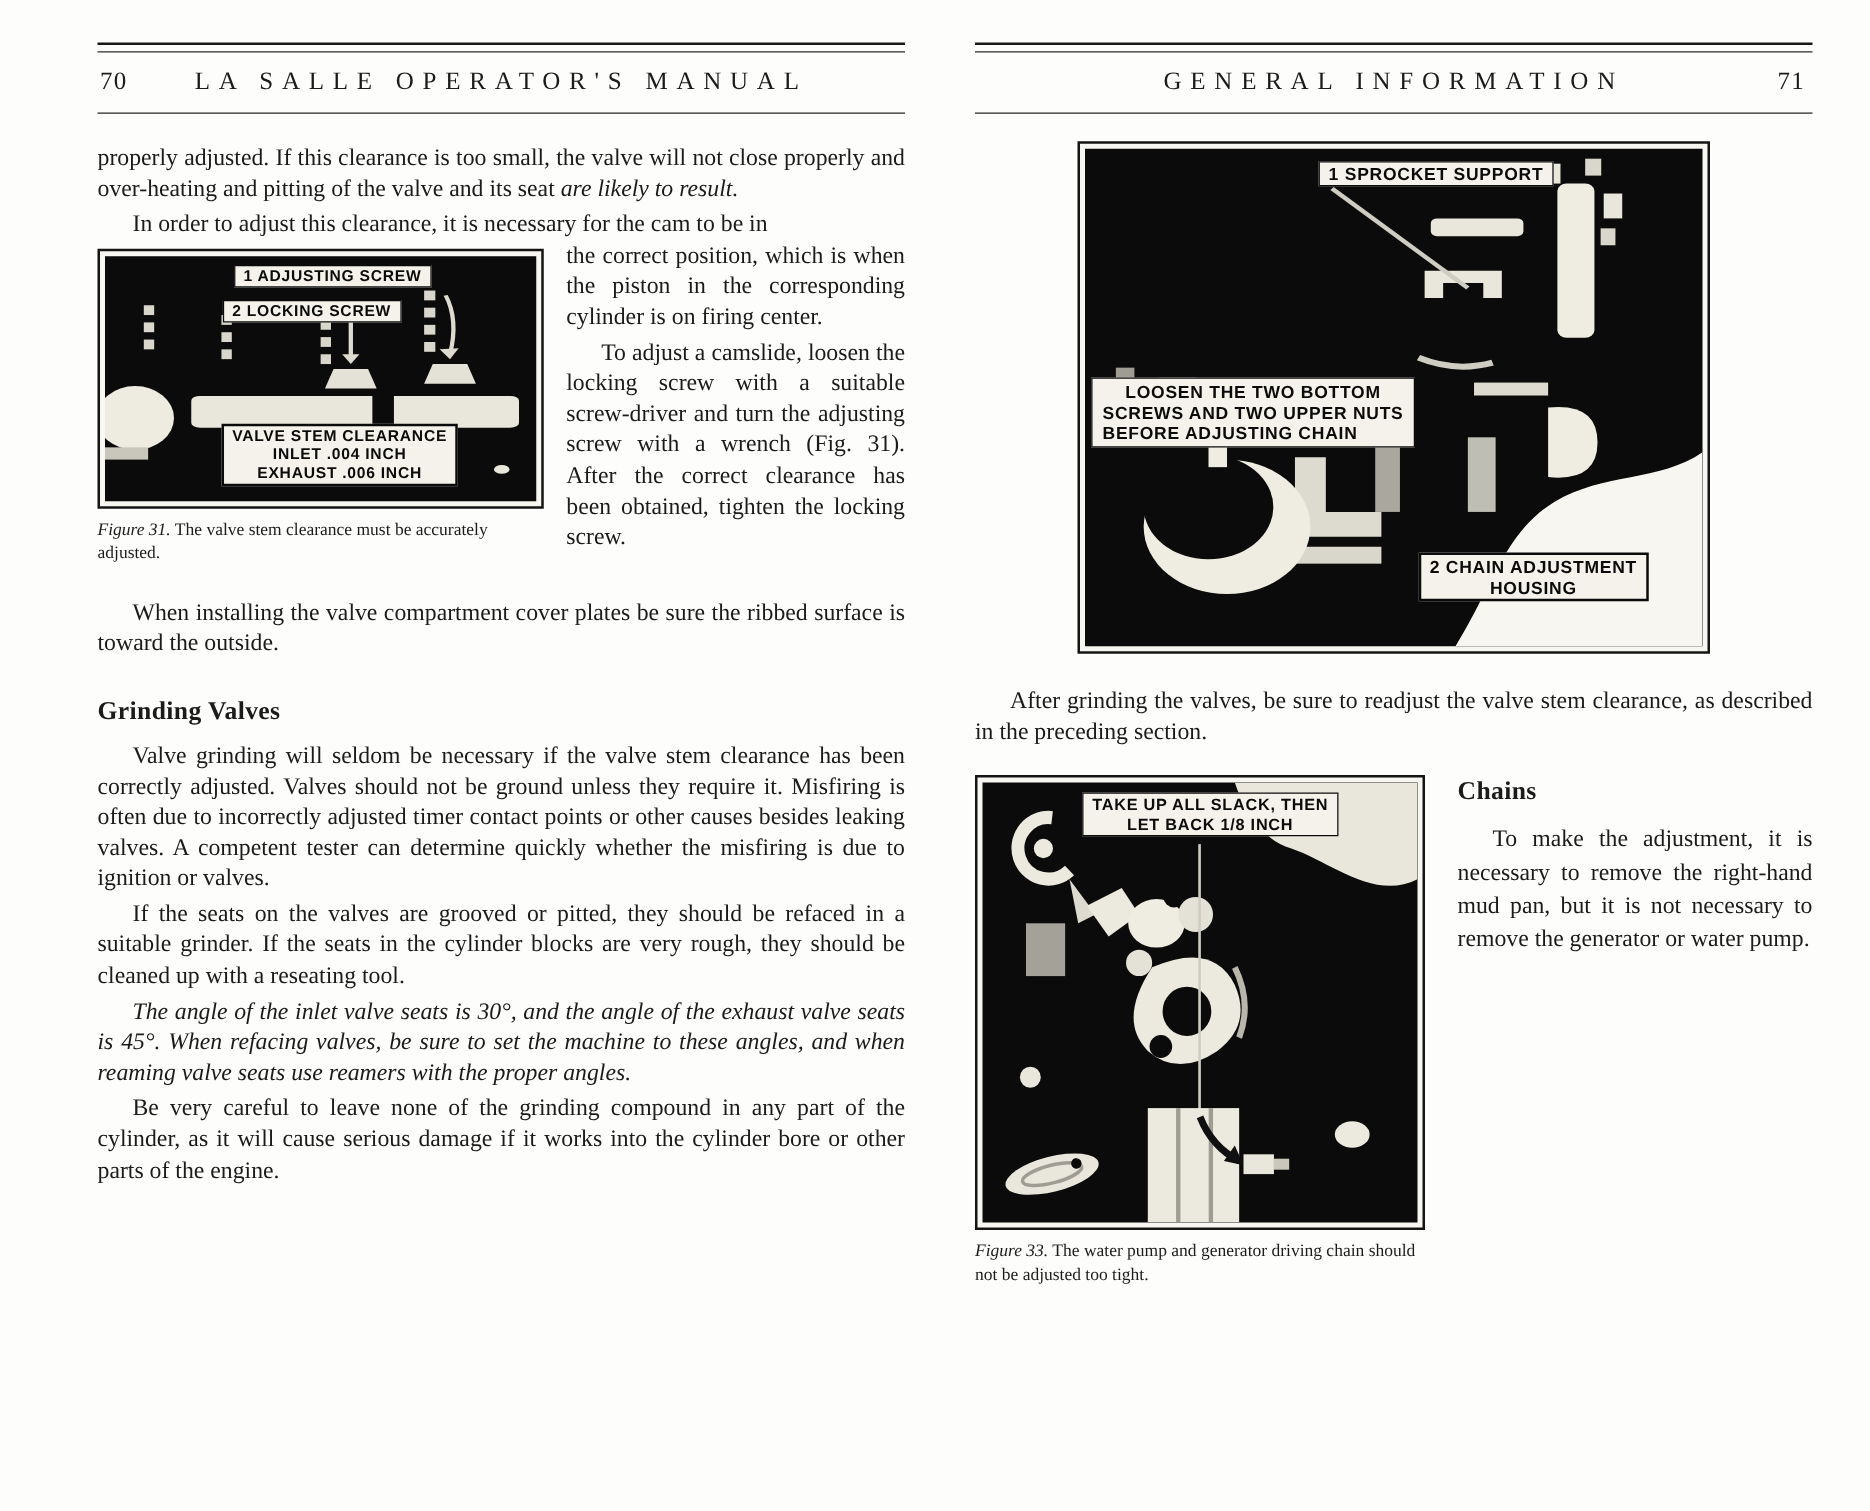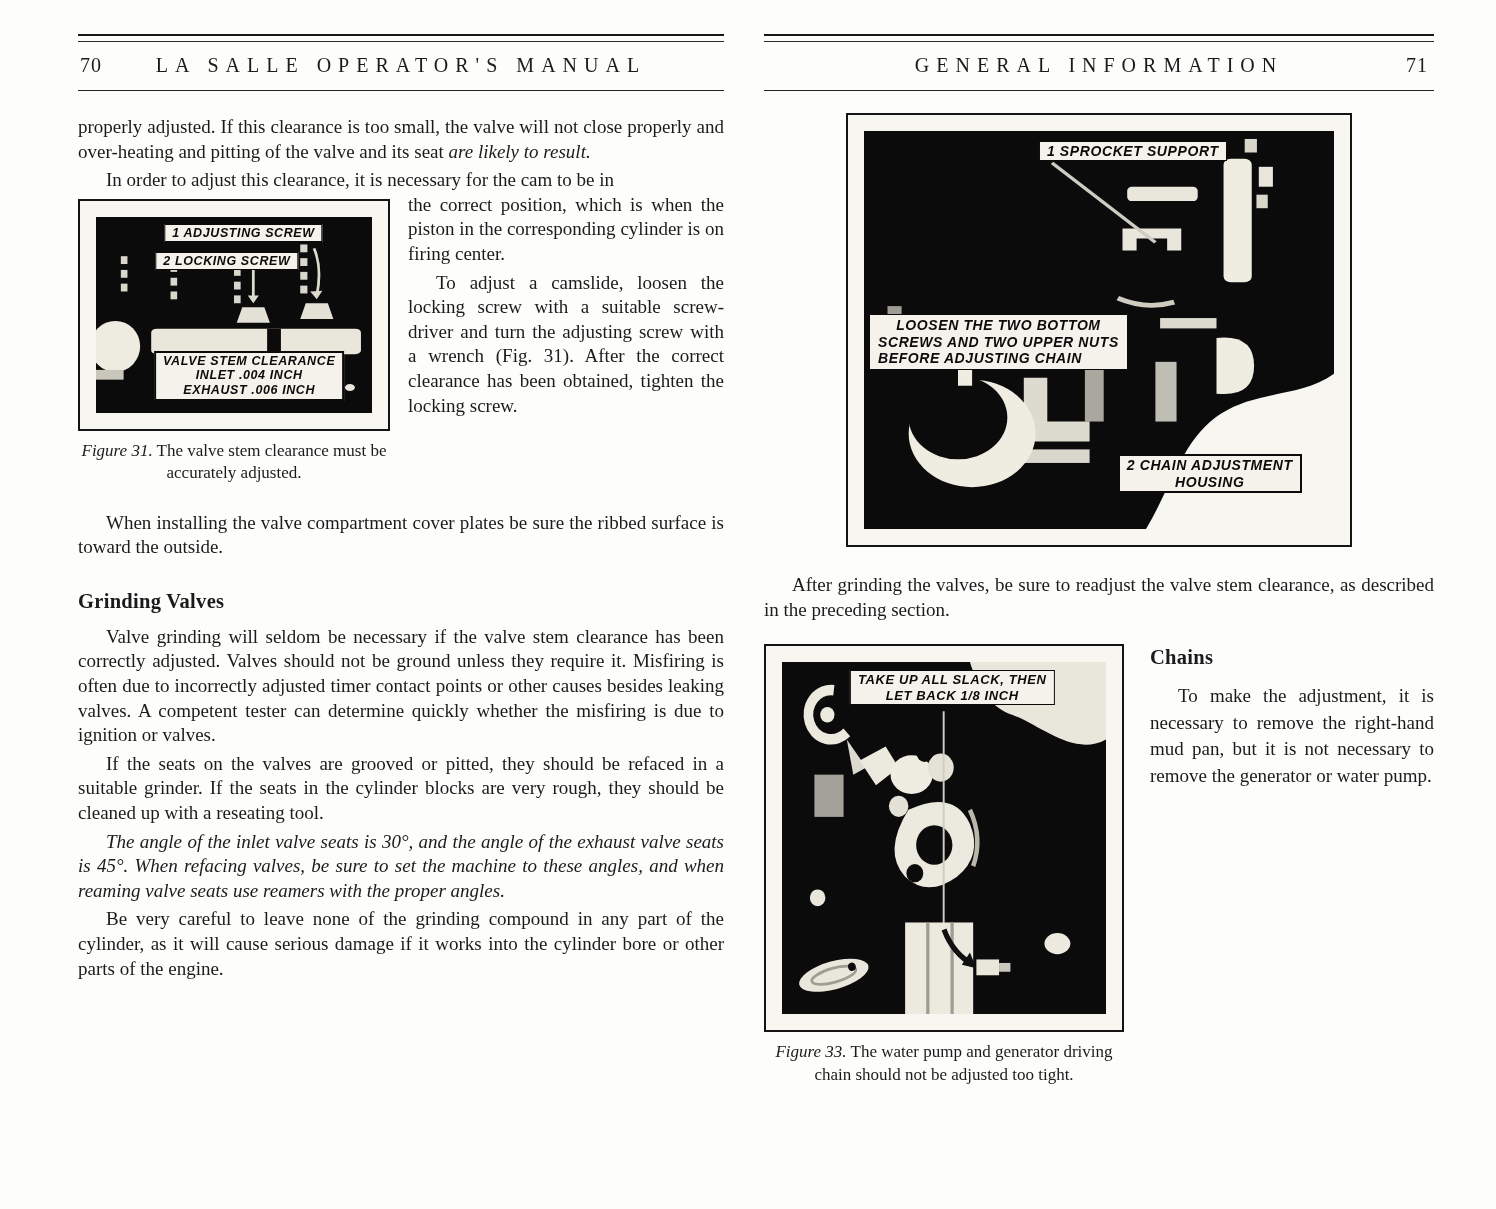--- a/index.html
+++ b/index.html
@@ -4,55 +4,55 @@
 <style>
   html,body{margin:0;padding:0;}
   body{
     width:1496px;height:1209px;position:relative;
     background:#fdfdfb;color:#1b1b1b;
     font-family:"Liberation Serif", serif;
     -webkit-font-smoothing:antialiased;
   }
   .page{position:absolute;top:34px;}
   #page-left{left:78px;width:646px;}
-  #page-right{left:764px;width:670px;}
+  #page-right{left:780px;width:670px;}
 
   
   .rule-double{height:5px;border-top:2.5px solid #181818;border-bottom:1.2px solid #2c2c2c;}
   .rule-single{border-top:1.8px solid #242424;}
   .header-row{position:relative;height:34px;margin:8px 0 6px;}
   .hdr-num{position:absolute;top:4px;font-size:20px;letter-spacing:1px;}
   .hdr-num.left{left:2px;}
   .hdr-num.right{right:6px;}
   .hdr-title{position:absolute;left:0;right:0;top:4px;text-align:center;
     font-size:20px;letter-spacing:7px;white-space:nowrap;}
 
   
   .bt{font-size:19px;line-height:24.6px;text-align:justify;margin:0 0 4px 0;}
   .indent{text-indent:28px;}
   .noindent{text-indent:0;}
   .it{font-style:italic;}
   .body-block{margin-top:24px;}
   h2.sect{font-size:20.5px;font-weight:bold;margin:30px 0 12px 0;letter-spacing:.3px;}
 
   
-  .photo-frame{border:2.5px solid #141414;background:#f7f6f1;padding:16px;box-sizing:border-box;font-style:italic;}
+  .photo-frame{border:2.5px solid #141414;background:#f7f6f1;padding:4px;box-sizing:border-box;}
   .photo{position:relative;background:#0b0b0b;overflow:hidden;}
   .photo svg{position:absolute;inset:0;width:100%;height:100%;}
   .plabel{
     position:absolute;background:#f4f2ea;color:#0b0b0b;border:1.5px solid #0b0b0b;
     font-family:"Liberation Sans", sans-serif;font-weight:bold;
     padding:1px 7px;white-space:nowrap;letter-spacing:.6px;
   }
   .plabel .ln{display:block;text-align:center;line-height:1.18;}
-  .fig-cap{text-align:center;font-size:17px;line-height:1.32;margin-top:9px;}
+  .fig-cap{text-align:left;font-size:14px;line-height:1.32;margin-top:9px;}
   .fig-cap .fg{font-style:italic;}
 
   
-  .fig31{float:left;width:312px;margin:6px 18px 24px 0;}
+  .fig31{float:left;width:357px;margin:6px 18px 24px 0;}
   .fig31 .photo{height:196px;}
   .fig31 .plabel{font-size:12.5px;}
 
   
   .fig32{width:506px;margin:22px auto 0 auto;}
   .fig32 .photo{height:398px;}
   .fig32 .plabel{font-size:14px;}
   .fig32-cap{margin-top:12px;font-size:16.5px;text-align:center;}
 
   

